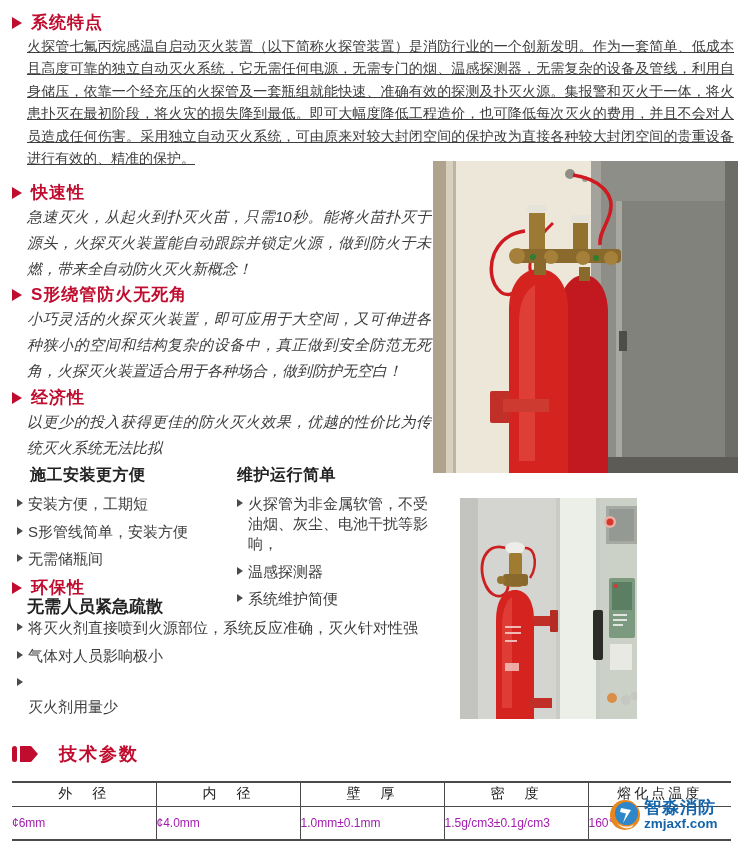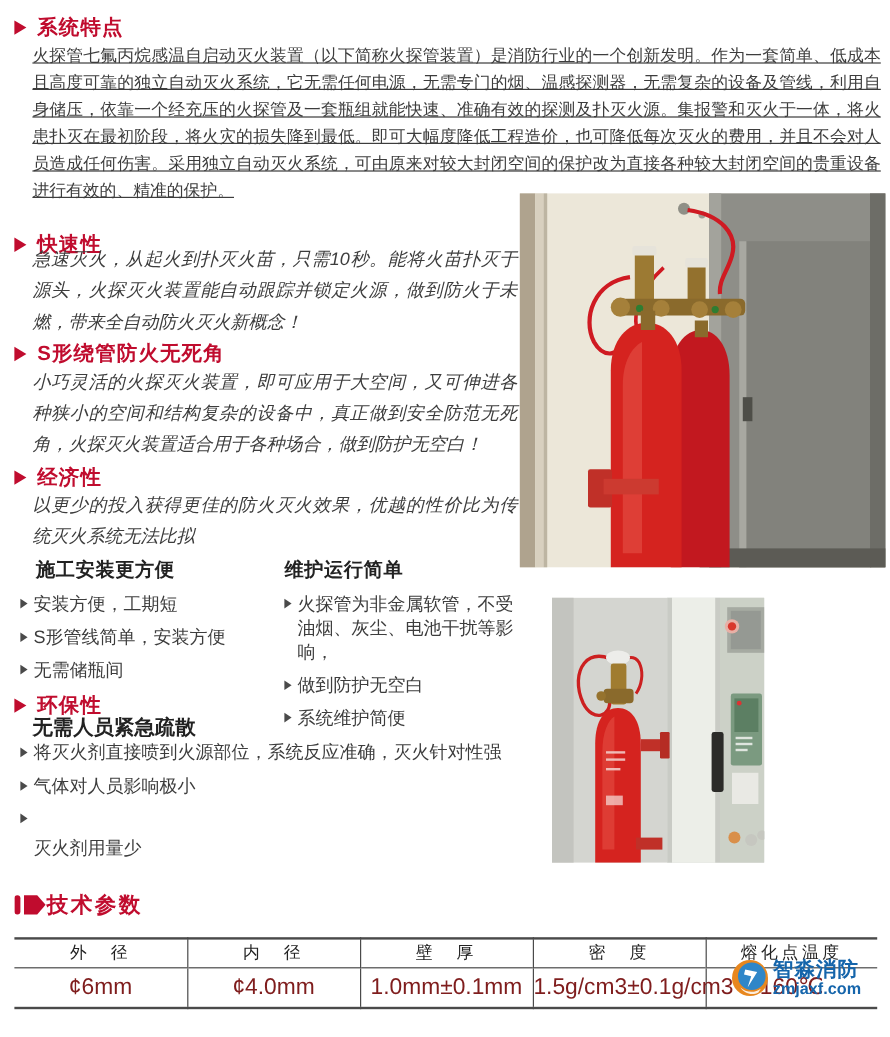--- a/index.html
+++ b/index.html
@@ -22,28 +22,28 @@
   ul.blist li { position:relative; padding-left:11px; font-size:15px; line-height:20px; margin-bottom:7.5px; color:#3d3d3d; }
   ul.blist li .b { position:absolute; left:0; top:5px; width:0; height:0; border-left:6px solid #4a4a4a; border-top:4px solid transparent; border-bottom:4px solid transparent; }
   .list-install { left:17px; top:494px; width:210px; }
   .list-maintain { left:237px; top:494px; width:202px; }
   .list-eco { left:17px; top:618px; width:420px; }
   .list-eco li { margin-bottom:8.5px; }
   .eco-sub { position:absolute; left:27px; top:595px; font-size:17px; font-weight:bold; color:#222; }
   .eco-tail { position:absolute; left:28px; top:698px; font-size:15px; color:#3d3d3d; }
 
   
-  .tech-head { position:absolute; left:12px; top:742px; display:flex; align-items:center; gap:0; }
+  .tech-head { position:absolute; left:12px; top:742px; display:flex; align-items:center; gap:20px; }
   .tech-title { color:#c00c2e; font-weight:bold; font-size:18px; letter-spacing:2px; }
 
   table.params { position:absolute; left:12px; top:781px; width:719px; border-collapse:collapse; table-layout:fixed; }
   table.params tr.hrow { border-top:2px solid #4a4a4a; border-bottom:1.5px solid #4a4a4a; }
   table.params tr.vrow { border-bottom:2px solid #4a4a4a; }
   table.params th { height:24px; font-weight:normal; font-size:14px; letter-spacing:3px; color:#222; text-align:center; }
-  table.params td { height:34px; font-size:19px; color:#7f1d1d; text-align:center; }
+  table.params td { height:34px; font-size:12px; color:#a21caf; }
   table.params th + th, table.params td + td { border-left:1.5px solid #4a4a4a; }
 
   
   .photo { position:absolute; display:block; }
   .photo1 { left:433px; top:161px; }
   .photo2 { left:460px; top:498px; }
 
   
   .watermark { position:absolute; left:609px; top:799px; display:flex; align-items:center; gap:3px; }
   .wm-text { display:flex; flex-direction:column; line-height:1.05; }
@@ -54,21 +54,21 @@
 <body>
 
 <div class="page">
 
   <div class="sec-head" style="top:11px">
     <span class="tri"></span>
     <span class="sec-title">系统特点</span>
   </div>
   <p class="body-text p1">火探管七氟丙烷感温自启动灭火装置（以下简称火探管装置）是消防行业的一个创新发明。作为一套简单、低成本且高度可靠的独立自动灭火系统，它无需任何电源，无需专门的烟、温感探测器，无需复杂的设备及管线，利用自身储压，依靠一个经充压的火探管及一套瓶组就能快速、准确有效的探测及扑灭火源。集报警和灭火于一体，将火患扑灭在最初阶段，将火灾的损失降到最低。即可大幅度降低工程造价，也可降低每次灭火的费用，并且不会对人员造成任何伤害。采用独立自动灭火系统，可由原来对较大封闭空间的保护改为直接各种较大封闭空间的贵重设备进行有效的、精准的保护。</p>
 
-  <div class="sec-head" style="top:192px">
+  <div class="sec-head" style="top:181px">
     <span class="tri"></span>
     <span class="sec-title">快速性</span>
   </div>
   <p class="body-text pnarrow p2">急速灭火，从起火到扑灭火苗，只需10秒。能将火苗扑灭于源头，火探灭火装置能自动跟踪并锁定火源，做到防火于未燃，带来全自动防火灭火新概念！</p>
 
   <div class="sec-head" style="top:283px">
     <span class="tri"></span>
     <span class="sec-title">S形绕管防火无死角</span>
   </div>
   <p class="body-text pnarrow p3">小巧灵活的火探灭火装置，即可应用于大空间，又可伸进各种狭小的空间和结构复杂的设备中，真正做到安全防范无死角，火探灭火装置适合用于各种场合，做到防护无空白！</p>
@@ -83,21 +83,21 @@
   <div class="col-head" style="left:237px">维护运行简单</div>
 
   <ul class="blist list-install">
     <li><span class="b"></span><span>安装方便，工期短</span></li>
     <li><span class="b"></span><span>S形管线简单，安装方便</span></li>
     <li><span class="b"></span><span>无需储瓶间</span></li>
   </ul>
 
   <ul class="blist list-maintain">
     <li><span class="b"></span><span>火探管为非金属软管，不受油烟、灰尘、电池干扰等影响，</span></li>
-    <li><span class="b"></span><span>做到防护无空白</span></li>
+    <li><span class="b"></span><span>温感探测器</span></li>
     <li><span class="b"></span><span>系统维护简便</span></li>
   </ul>
 
   <div class="sec-head" style="top:576px">
     <span class="tri"></span>
     <span class="sec-title">环保性</span>
   </div>
   <div class="eco-sub">无需人员紧急疏散</div>
   <ul class="blist list-eco">
     <li><span class="b"></span><span>将灭火剂直接喷到火源部位，系统反应准确，灭火针对性强</span></li>

